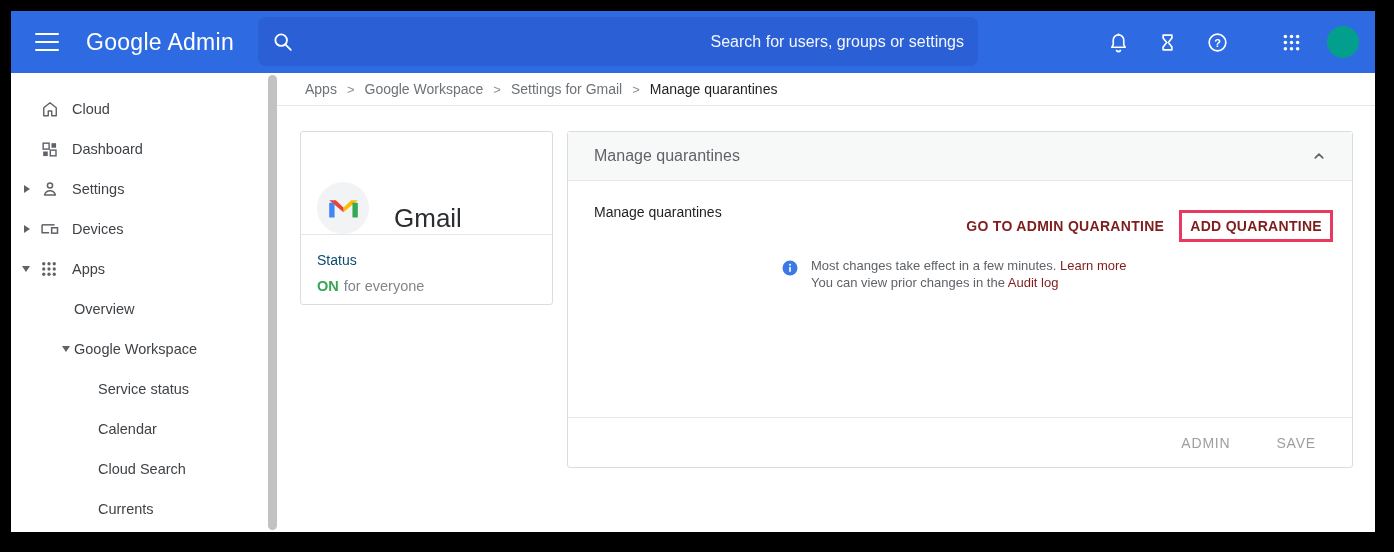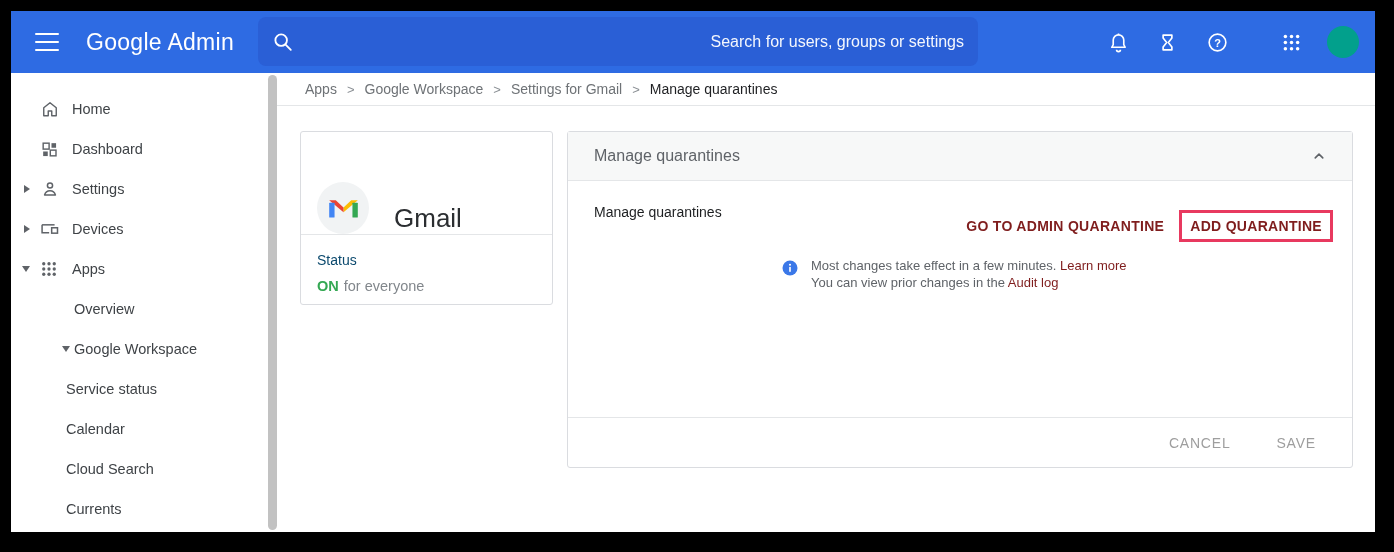--- a/index.html
+++ b/index.html
@@ -19,21 +19,21 @@
   .topicons { position:absolute; right:16px; top:0; height:62px; display:flex; align-items:center; }
   .ticon { width:24px; height:24px; display:flex; align-items:center; justify-content:center; cursor:pointer; }
   .avatar { width:32px; height:32px; border-radius:50%; background:#02a08c; margin-left:24px; cursor:pointer; }
 
   
   .sidebar { position:absolute; left:0; top:62px; width:266px; bottom:0; background:#fff; padding-top:16px; }
   .scrollthumb { position:absolute; right:0; top:2px; bottom:2px; width:9px; background:#c2c2c2; border-radius:5px; }
   .srow { height:40px; display:flex; align-items:center; color:#3f4347; font-size:14.5px; cursor:pointer; white-space:nowrap; }
   .srow.lv0 { padding-left:8px; }
   .srow.lv1 { padding-left:48px; }
-  .srow.lv2 { padding-left:55px;text-align:center; }
+  .srow.lv2 { padding-left:87px;text-align:center; }
   .exp { width:21px; display:flex; align-items:center; justify-content:flex-start; }
   .lv1 .exp { width:15px; }
   .tri-right { width:0; height:0; border-left:6px solid #5f6368; border-top:4.5px solid transparent; border-bottom:4.5px solid transparent; margin-left:5px; }
   .tri-down { width:0; height:0; border-top:6px solid #5f6368; border-left:4.5px solid transparent; border-right:4.5px solid transparent; margin-left:3px; }
   .sicon { width:32px; display:flex; align-items:center; color:#5f6368; }
 
   
   .main { position:absolute; left:266px; top:62px; right:0; bottom:0; background:#fff; }
   .breadcrumb { height:33px; border-bottom:1px solid #e4e6e8; display:flex; align-items:center; padding-left:28px; font-size:14px; color:#6e7276; }
   .breadcrumb .crumb { cursor:pointer; }
@@ -132,21 +132,21 @@
   </header>
 
   <aside class="sidebar">
     <div class="srow lv0">
       <span class="exp"></span>
       <span class="sicon">
             <svg width="20" height="20" viewBox="0 0 24 24" fill="none" stroke="currentColor" stroke-width="1.7" stroke-linejoin="round">
               <path d="M4.5 10.5 12 4.5l7.5 6V20h-5.4v-5.6h-4.2V20H4.5z"></path>
             </svg>
           </span>
-      <span>Home</span>
+      <span>Cloud</span>
     </div>
     <div class="srow lv0">
       <span class="exp"></span>
       <span class="sicon">
             <svg width="19" height="19" viewBox="0 0 24 24">
               <rect x="4" y="4" width="7.5" height="7.5" fill="none" stroke="currentColor" stroke-width="1.8"></rect>
               <rect x="14.5" y="4" width="5.8" height="5.8" fill="currentColor"></rect>
               <rect x="4" y="14.5" width="5.8" height="5.8" fill="currentColor"></rect>
               <rect x="13" y="12.8" width="7.2" height="7.2" fill="none" stroke="currentColor" stroke-width="1.8"></rect>
             </svg>
@@ -281,21 +281,21 @@
                 </svg>
             <div class="info-text">
               <div><span>Most changes take effect in a few minutes.</span> <a class="ilink">Learn more</a></div>
               <div><span>You can view prior changes in the</span> <a class="ilink">Audit log</a></div>
             </div>
           </div>
         </div>
       </div>
 
       <div class="panel-footer">
-        <span class="footer-btn">CANCEL</span>
+        <span class="footer-btn">ADMIN</span>
         <span class="footer-btn">SAVE</span>
       </div>
     </section>
 
   </main>
 
 </div>
 </div>
 
 </body></html>

